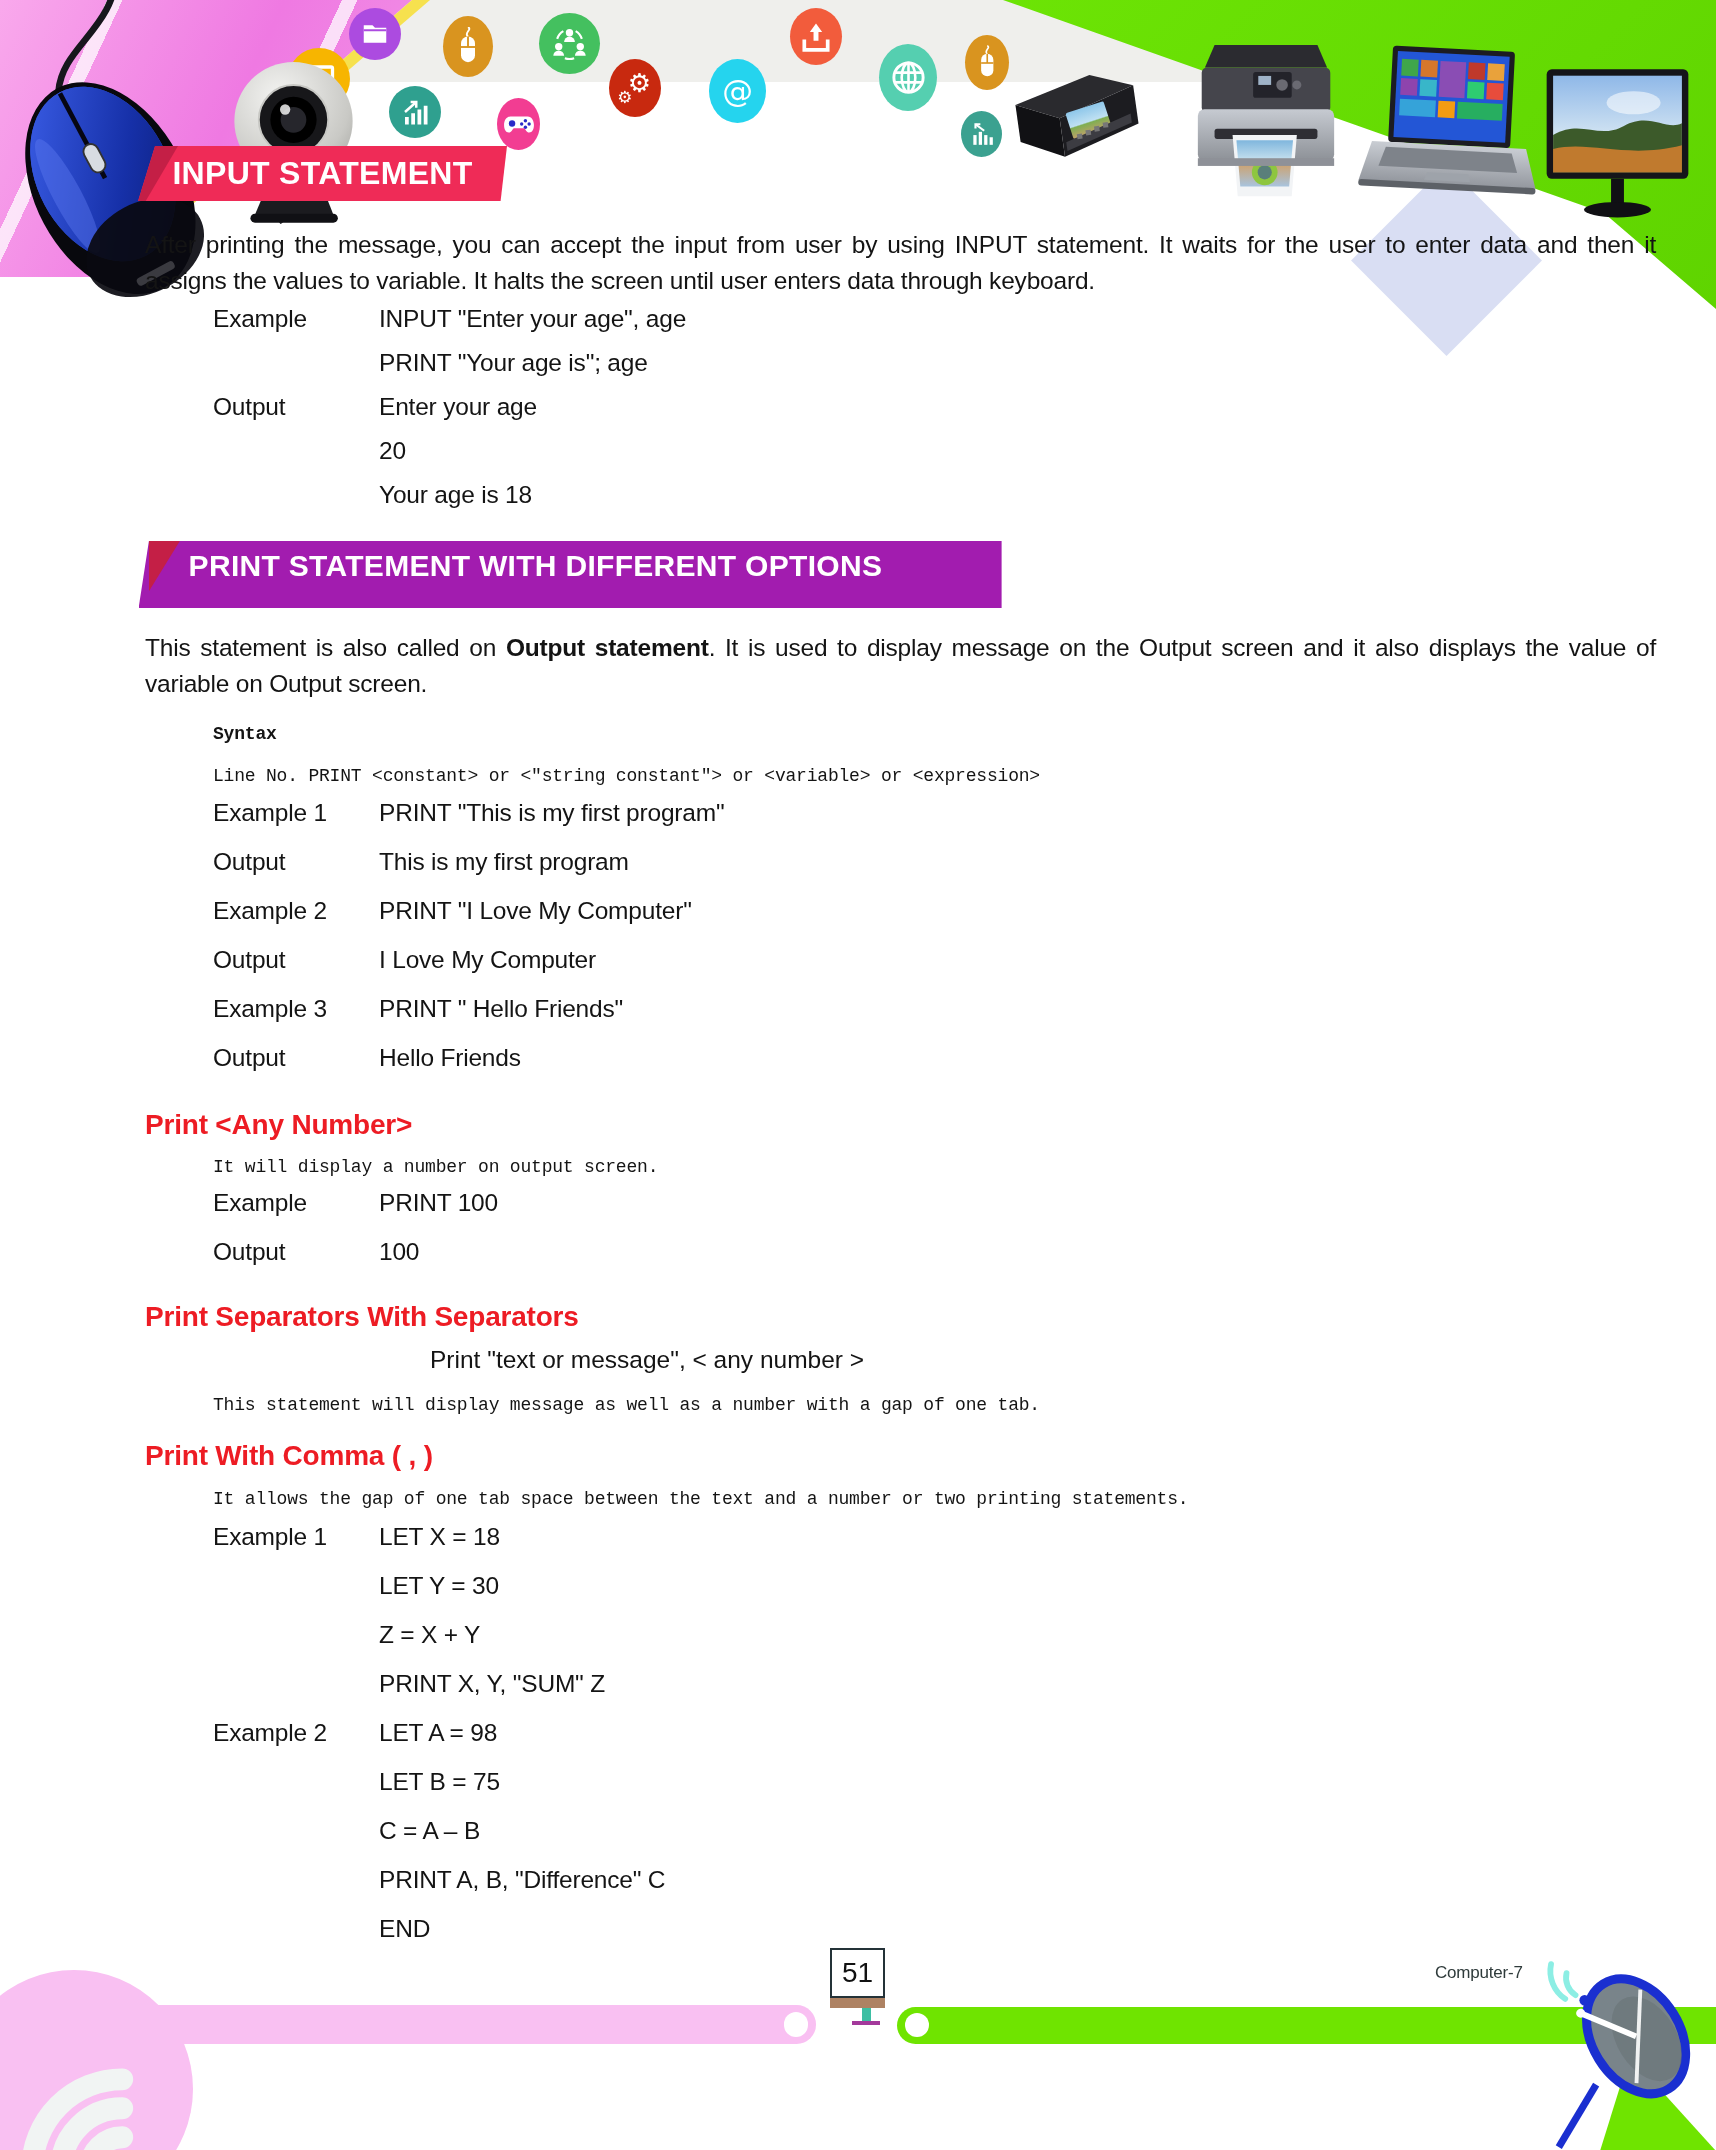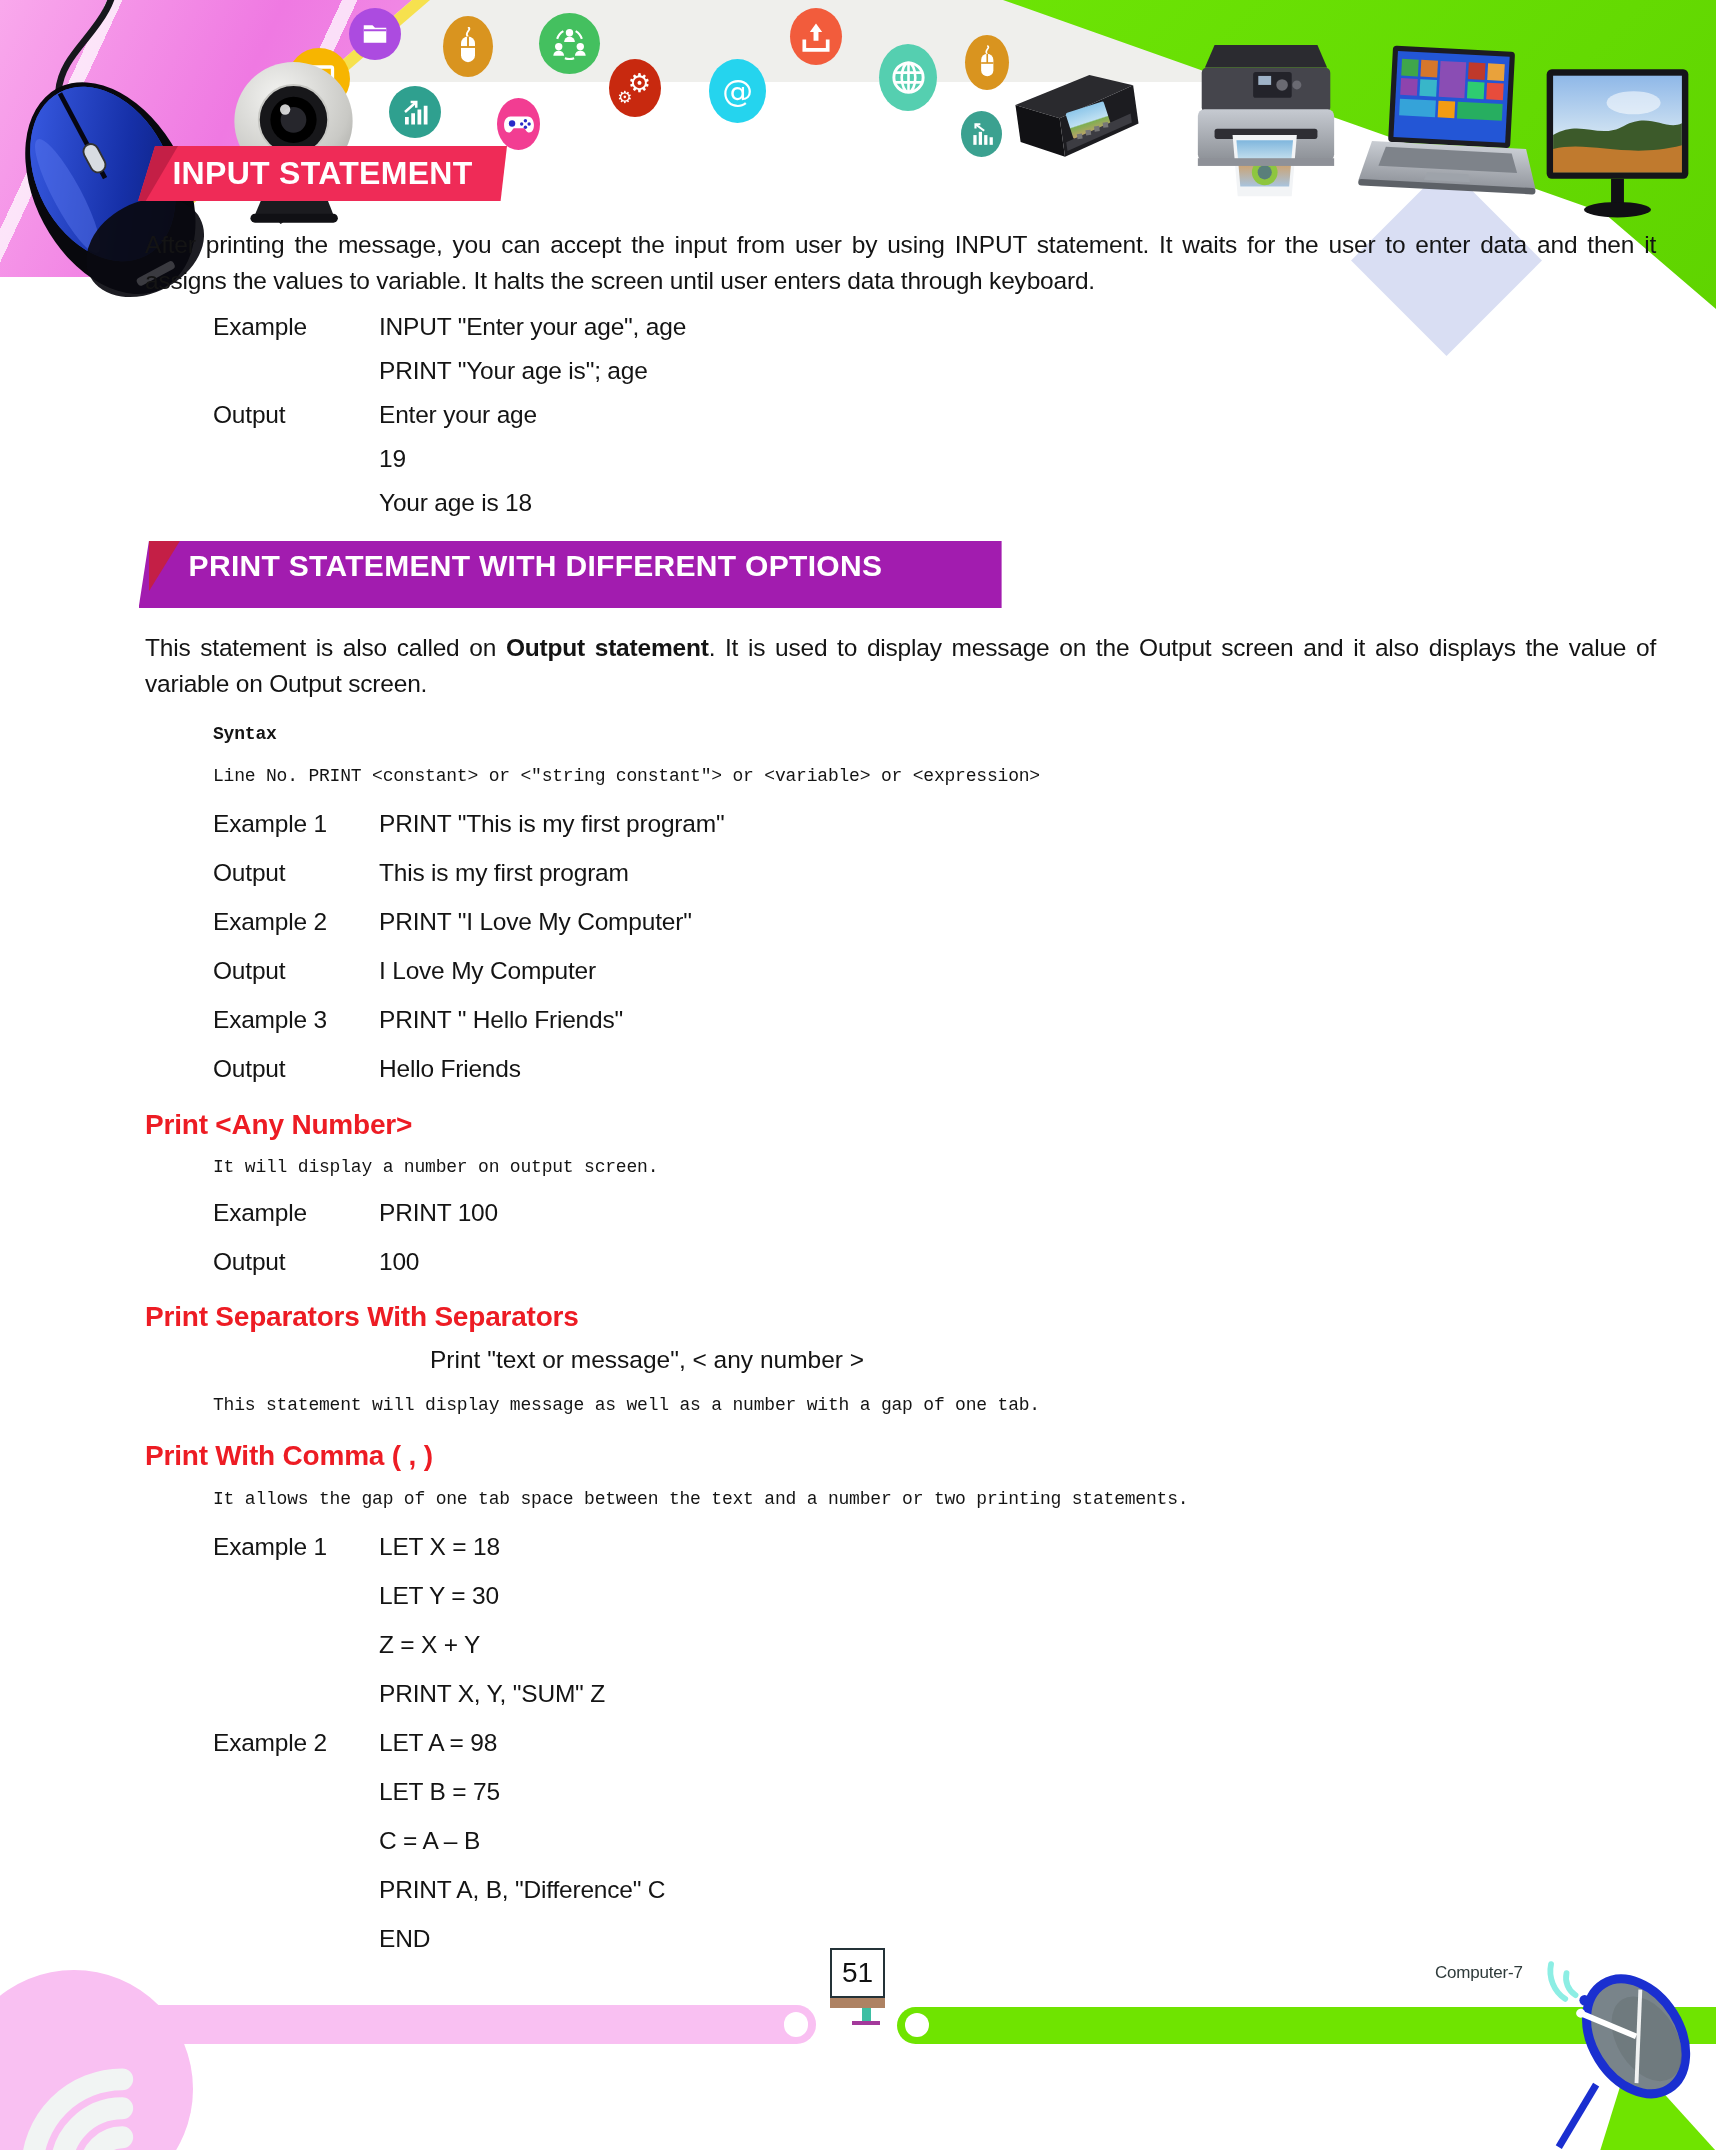--- a/index.html
+++ b/index.html
@@ -50,21 +50,21 @@
     color:#fff;font-weight:bold;font-size:30px;letter-spacing:0.3px;
     line-height:50px;padding-left:50px;box-sizing:border-box;
   }
   .banner2::before{content:"";position:absolute;left:10.3px;top:0;width:31px;height:100%;
     background:#c41f46;clip-path:polygon(0 0,100% 0,-10.3px 100%);}
   
   .content{position:absolute;left:145px;top:227px;width:1511px;z-index:5;color:#141414;}
   .para{font-size:24.5px;line-height:36px;text-align:justify;letter-spacing:-0.2px;}
   .para b{font-weight:bold;}
   .rows{margin-top:6.4px;}
-  .row{display:flex;align-items:center;height:44px;font-size:24.5px;letter-spacing:-0.2px;}
+  .row{display:flex;height:44px;font-size:24.5px;letter-spacing:-0.2px;}
   .row .lbl{margin-left:68px;width:166px;flex:none;}
   .row .code{white-space:pre;}
   .rows2 .row{height:49px;}
   .ind{padding-left:68px;font-size:18px;line-height:36px;letter-spacing:-0.2px;font-family:Liberation Mono, monospace;}
   .syn-label{font-weight:bold;margin-top:14px;}
   .syn-line{margin-top:6.4px;}
   .red-h{color:#ed1c24;font-weight:bold;font-size:28px;line-height:32px;letter-spacing:-0.2px;}
   .sep-syntax{padding-left:285px;font-size:24.5px;line-height:36px;margin-top:9px;}
   
   .pink-blob{position:absolute;left:-45px;top:1970px;width:238px;height:238px;border-radius:50%;
@@ -362,21 +362,21 @@
       <div class="row">
           <span class="lbl"></span>
           <span class="code">PRINT "Your age is"; age</span>
         </div>
       <div class="row">
           <span class="lbl">Output</span>
           <span class="code">Enter your age</span>
         </div>
       <div class="row">
           <span class="lbl"></span>
-          <span class="code">19</span>
+          <span class="code">20</span>
         </div>
       <div class="row">
           <span class="lbl"></span>
           <span class="code">Your age is 18</span>
         </div>
     </div>
 
     <div class="banner2">
       <span>PRINT STATEMENT WITH DIFFERENT OPTIONS</span>
     </div>

